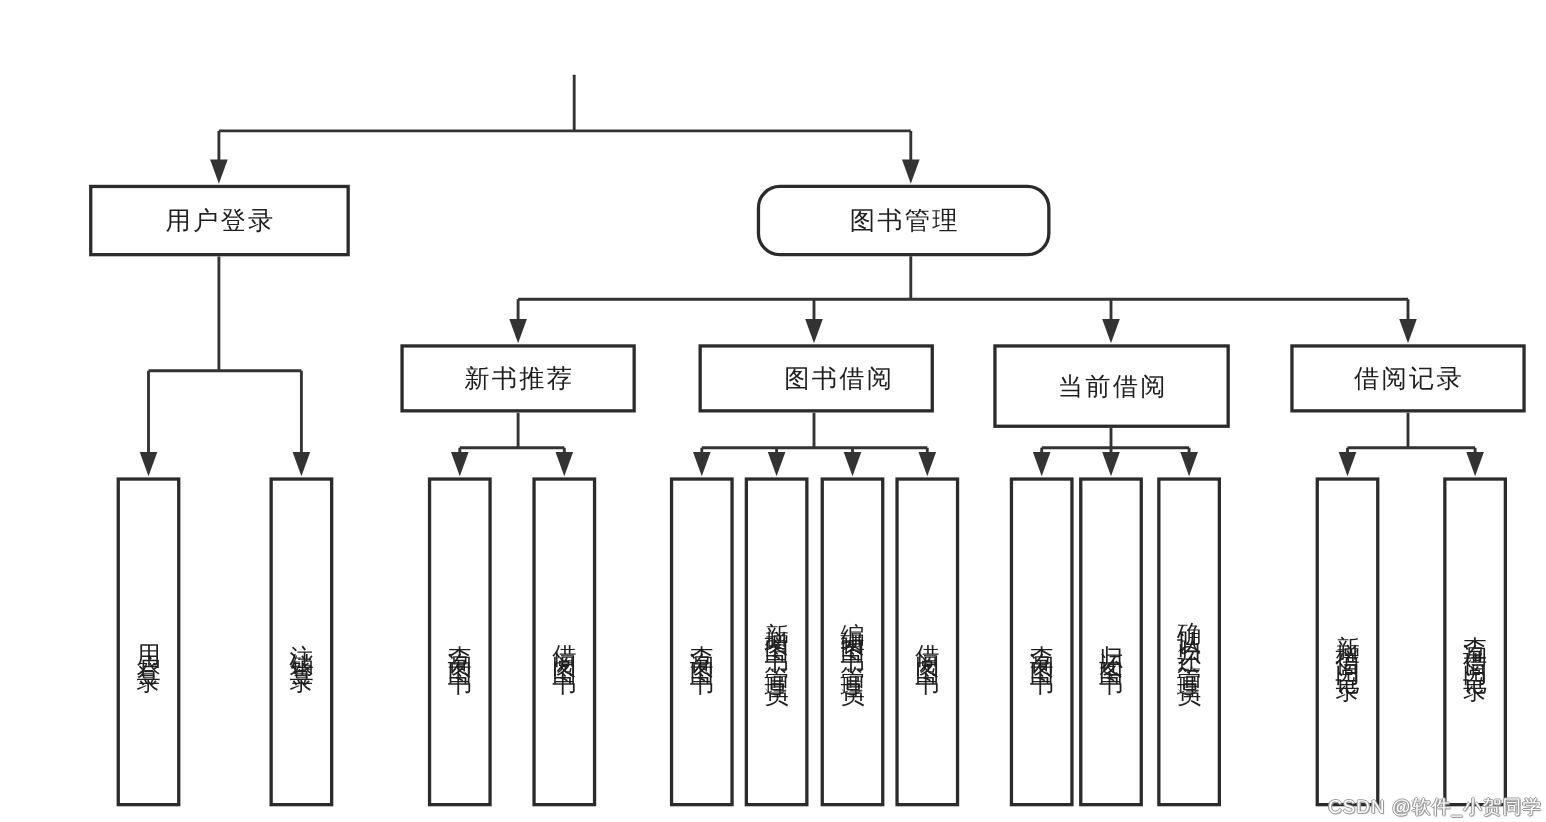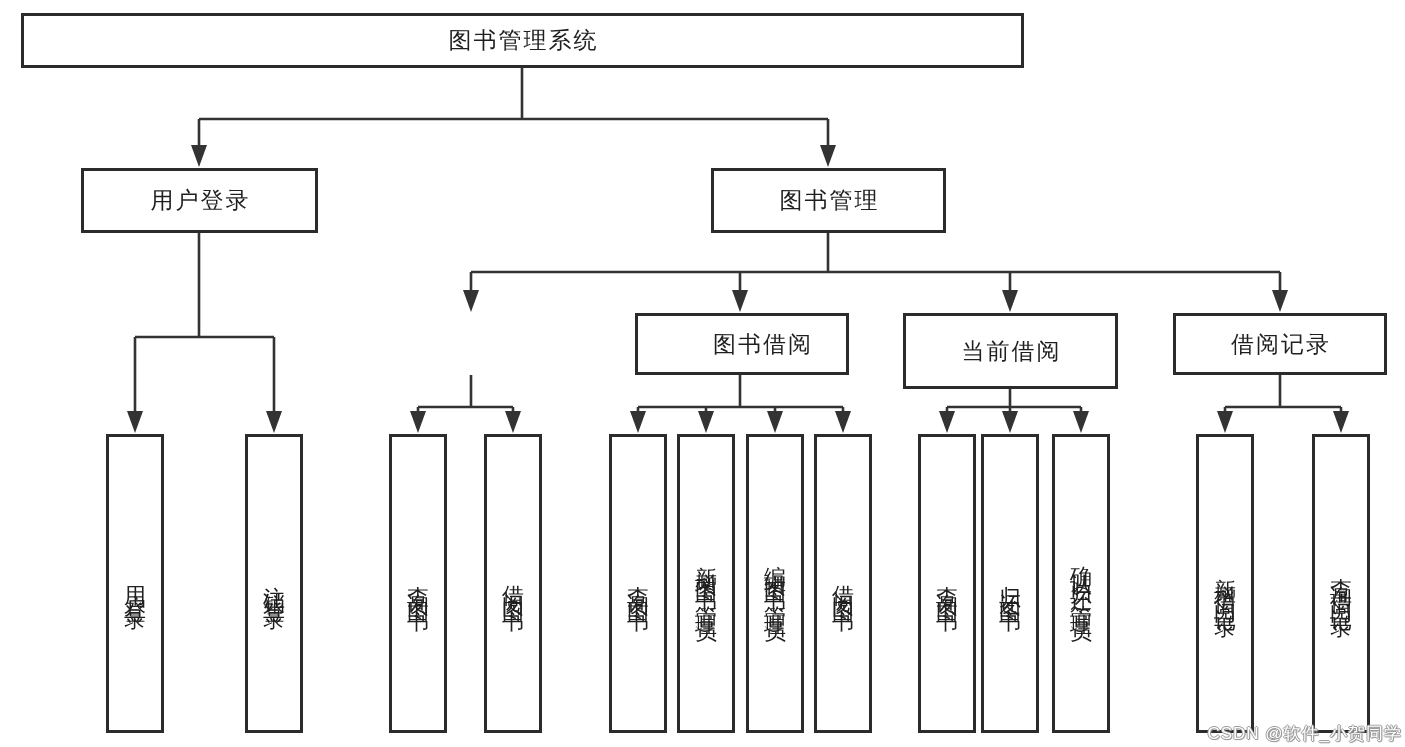--- a/index.html
+++ b/index.html
@@ -31,21 +31,21 @@
     padding-left:2px;
   }
   .vbox .vlabel{
     writing-mode:vertical-rl;text-orientation:mixed;
     font-size:22px;letter-spacing:8px;line-height:1.1;
     white-space:nowrap;
   }
   
   .b-root{left:21px;top:13px;width:1003px;height:55px;}
   .b-login{left:81px;top:168px;width:237px;height:65px;}
-  .b-mgmt{left:711px;top:168px;width:235px;height:65px;}
+  .b-mgmt{left:688px;top:168px;width:267px;height:65px;border-radius:21px;}
   .b-l3a{left:364px;top:313px;width:214px;height:62px;}
   .b-l3b{left:635px;top:313px;width:214px;height:62px;padding-left:40px;}
   .b-l3c{left:903px;top:313px;width:215px;height:76px;}
   .b-l3d{left:1173px;top:313px;width:214px;height:62px;}
   
   .vbox{width:58px;top:434px;height:299px;}
   .v1{left:106px;} .v2{left:245px;}
   .v3{left:389px;} .v4{left:484px;}
   .v5{left:609px;} .v6{left:677px;} .v7{left:746px;} .v8{left:814px;}
   .v9{left:918px;} .v10{left:981px;} .v11{left:1052px;}
@@ -95,31 +95,31 @@
     <path d="M1010,375 V407 M947,407 H1081 M947,407 V414 M1010,407 V414 M1081,407 V414"></path>
     <polygon points="939,411 955,411 947,433"></polygon>
     <polygon points="1002,411 1018,411 1010,433"></polygon>
     <polygon points="1073,411 1089,411 1081,433"></polygon>
 
     <path d="M1280,375 V407 M1225,407 H1341 M1225,407 V414 M1341,407 V414"></path>
     <polygon points="1217,411 1233,411 1225,433"></polygon>
     <polygon points="1333,411 1349,411 1341,433"></polygon>
   </svg>
 
-  <div class="box b-root">
-    <span class="hlabel">图书管理系统</span>
-  </div>
 
   <div class="box b-login">
     <span class="hlabel">用户登录</span>
   </div>
   <div class="box b-mgmt">
     <span class="hlabel">图书管理</span>
   </div>
 
+  <div class="box b-l3a">
+    <span class="hlabel">新书推荐</span>
+  </div>
   <div class="box b-l3b">
     <span class="hlabel">图书借阅</span>
   </div>
   <div class="box b-l3c">
     <span class="hlabel">当前借阅</span>
   </div>
   <div class="box b-l3d">
     <span class="hlabel">借阅记录</span>
   </div>
 

